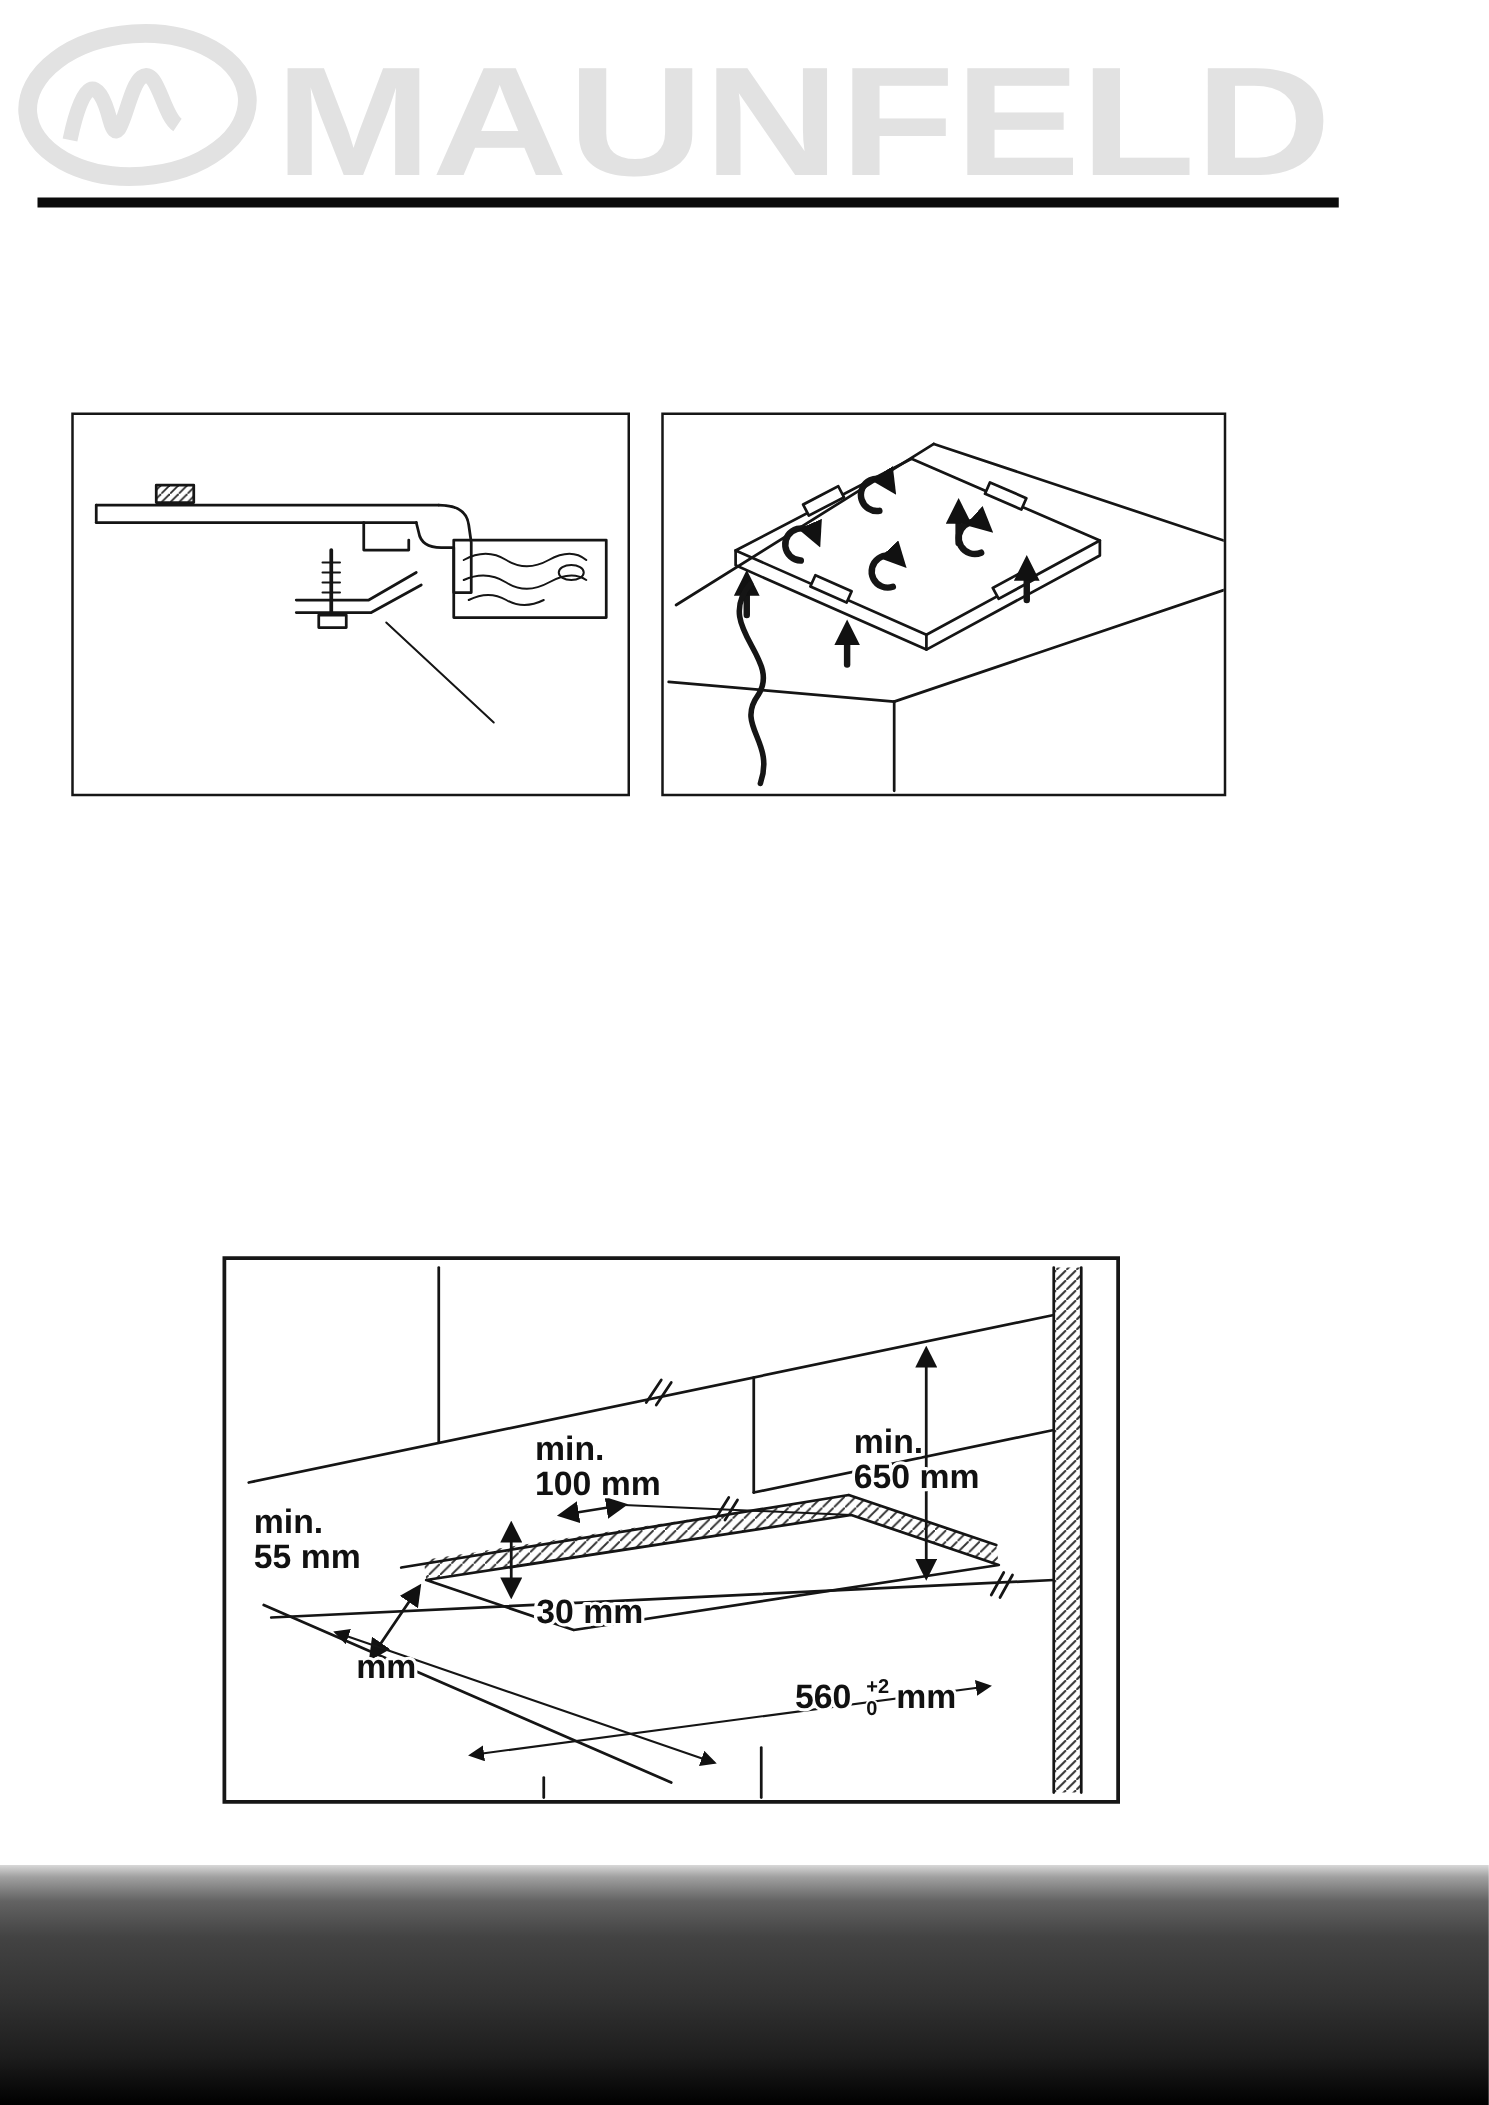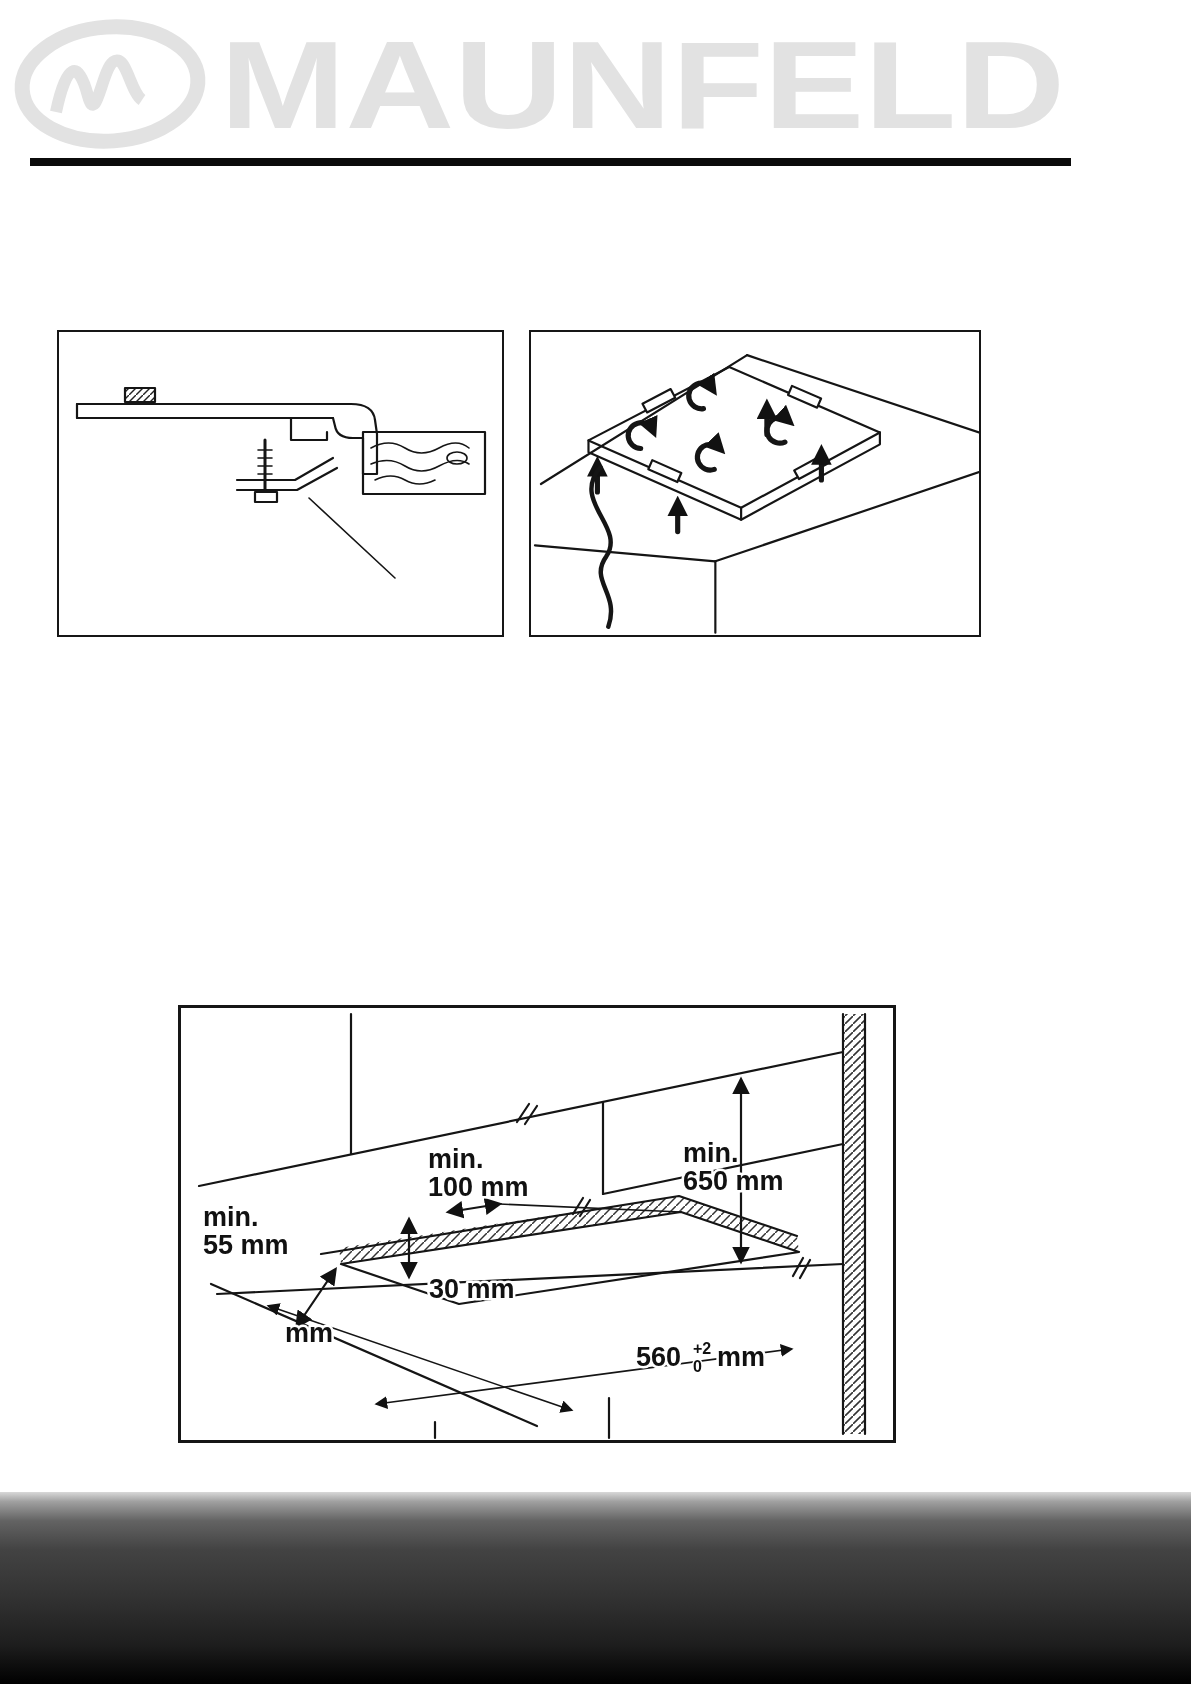--- a/index.html
+++ b/index.html
@@ -1,21 +1,21 @@
 <!DOCTYPE html>
 <html><head>
 <meta charset="utf-8">
 <style>
   html,body{margin:0;padding:0;background:#ffffff;}
   body{width:1191px;height:1684px;position:relative;overflow:hidden;
        font-family:"Liberation Sans",sans-serif;}
   .abs{position:absolute;}
   
   #logo-mark{left:10px;top:10px;width:205px;height:148px;}
-  #wordmark-wrap{left:218px;top:8px;width:860px;height:152px;}
+  #wordmark-wrap{left:218px;top:20px;width:860px;height:152px;}
   #header-rule{left:30px;top:158px;width:1041px;height:8px;background:#0b0b0b;}
   
   .figbox{position:absolute;background:#fff;border:2.5px solid #161616;box-sizing:border-box;}
   #fig1{left:57px;top:330px;width:447px;height:307px;}
   #fig2{left:529px;top:330px;width:452px;height:307px;}
   #fig3{left:178px;top:1005px;width:718px;height:438px;border-width:3px;}
   svg{display:block;width:100%;height:100%;}
   
   .ln{stroke:#151515;fill:none;stroke-width:2.2;stroke-linecap:round;stroke-linejoin:round;}
   .thin{stroke-width:1.6;}

